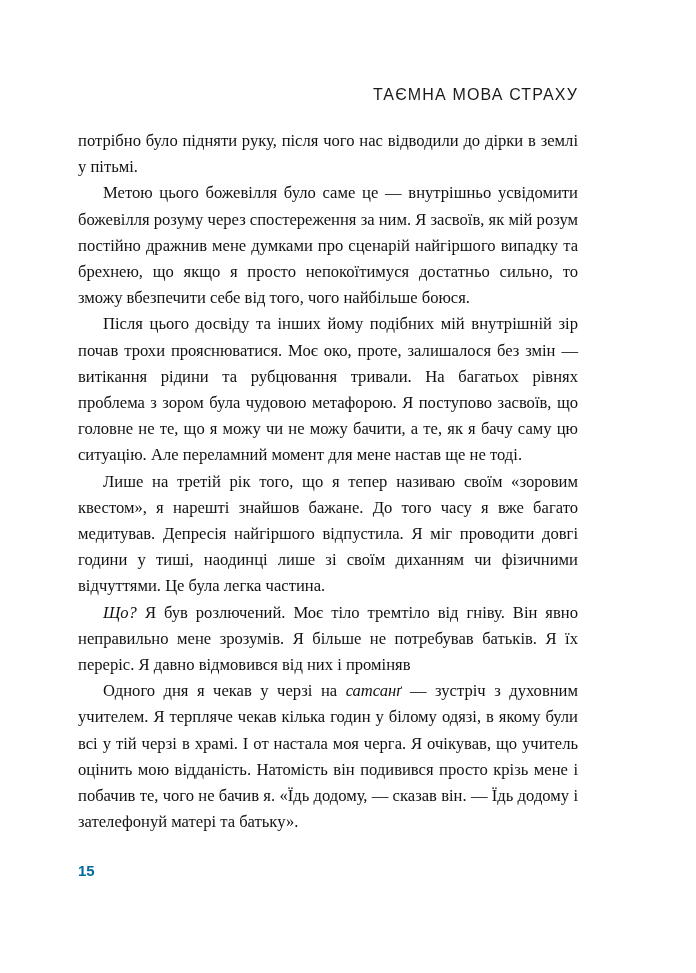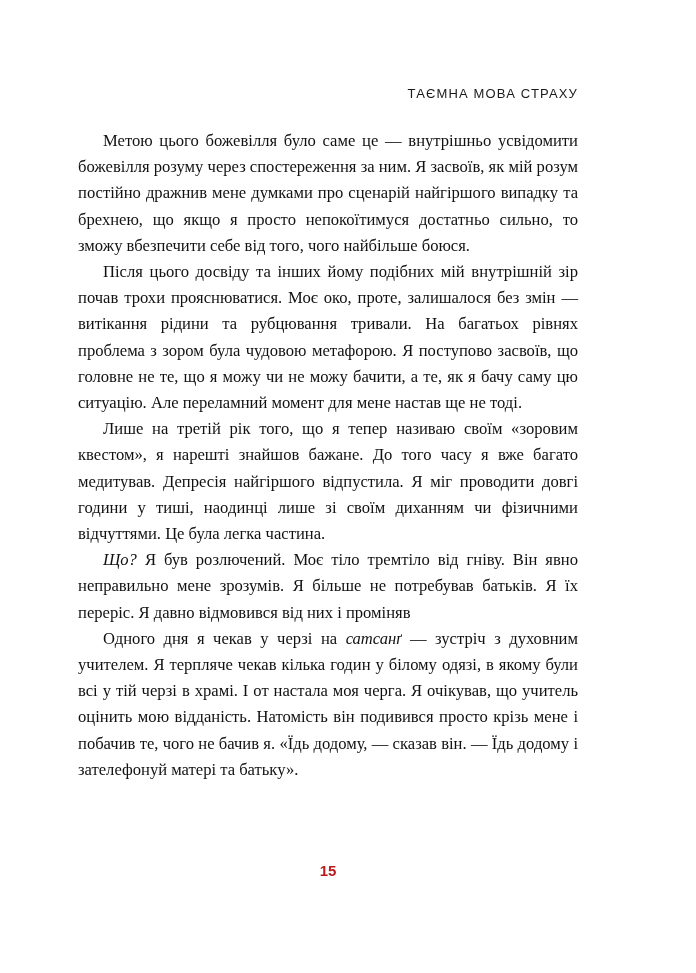--- a/index.html
+++ b/index.html
@@ -23,21 +23,21 @@
     box-sizing: border-box;
     overflow: hidden;
   }
 
   
   .running-head {
     position: absolute;
     top: 86px;
     right: 118px;
     font-family: "Liberation Sans", "DejaVu Sans", sans-serif;
-    font-size: 13px;
+    font-size: 16px;
     letter-spacing: 1.15px;
     color: #1a1a1a;
     text-transform: uppercase;
     white-space: nowrap;
   }
 
   
   .text-block {
     position: absolute;
     left: 78px;
@@ -64,35 +64,36 @@
   .para em {
     font-style: italic;
   }
 
   
   .folio {
     position: absolute;
     left: 78px;
     top: 862px;
     width: 500px;
-    text-align: center;
+    text-align: left;
     font-family: "Liberation Sans", "DejaVu Sans", sans-serif;
     font-size: 15px;
     font-weight: bold;
-    color: #b91c1c;
+    color: #0369a1;
   }
 </style>
 </head>
 <body>
 
 <div class="page">
 
   <div class="running-head">ТАЄМНА МОВА СТРАХУ</div>
 
   <div class="text-block">
+    <p class="para first">потрібно було підняти руку, після чого нас відводили до дірки в землі у пітьмі.</p>
     <p class="para">Метою цього божевілля було саме це — внутрішньо усвідомити божевілля розуму через спостереження за ним. Я засвоїв, як мій розум постійно дражнив мене думками про сценарій найгіршого випадку та брехнею, що якщо я просто непокоїтимуся достатньо сильно, то зможу вбезпечити себе від того, чого найбільше боюся.</p>
     <p class="para">Після цього досвіду та інших йому подібних мій внутрішній зір почав трохи прояснюватися. Моє око, проте, залишалося без змін — витікання рідини та рубцювання тривали. На багатьох рівнях проблема з зором була чудовою метафорою. Я поступово засвоїв, що головне не те, що я можу чи не можу бачити, а те, як я бачу саму цю ситуацію. Але переламний момент для мене настав ще не тоді.</p>
     <p class="para">Лише на третій рік того, що я тепер називаю своїм «зоровим квестом», я нарешті знайшов бажане. До того часу я вже багато медитував. Депресія найгіршого відпустила. Я міг проводити довгі години у тиші, наодинці лише зі своїм диханням чи фізичними відчуттями. Це була легка частина.</p>
     <p class="para"><i>Що?</i> Я був розлючений. Моє тіло тремтіло від гніву. Він явно неправильно мене зрозумів. Я більше не потребував батьків. Я їх переріс. Я давно відмовився від них і проміняв</p>
     <p class="para">Одного дня я чекав у черзі на <i>сатсанґ</i> — зустріч з духовним учителем. Я терпляче чекав кілька годин у білому одязі, в якому були всі у тій черзі в храмі. І от настала моя черга. Я очікував, що учитель оцінить мою відданість. Натомість він подивився просто крізь мене і побачив те, чого не бачив я. «Їдь додому, — сказав він. — Їдь додому і зателефонуй матері та батьку».</p>
   </div>
 
   <div class="folio">15</div>
 
 </div>

